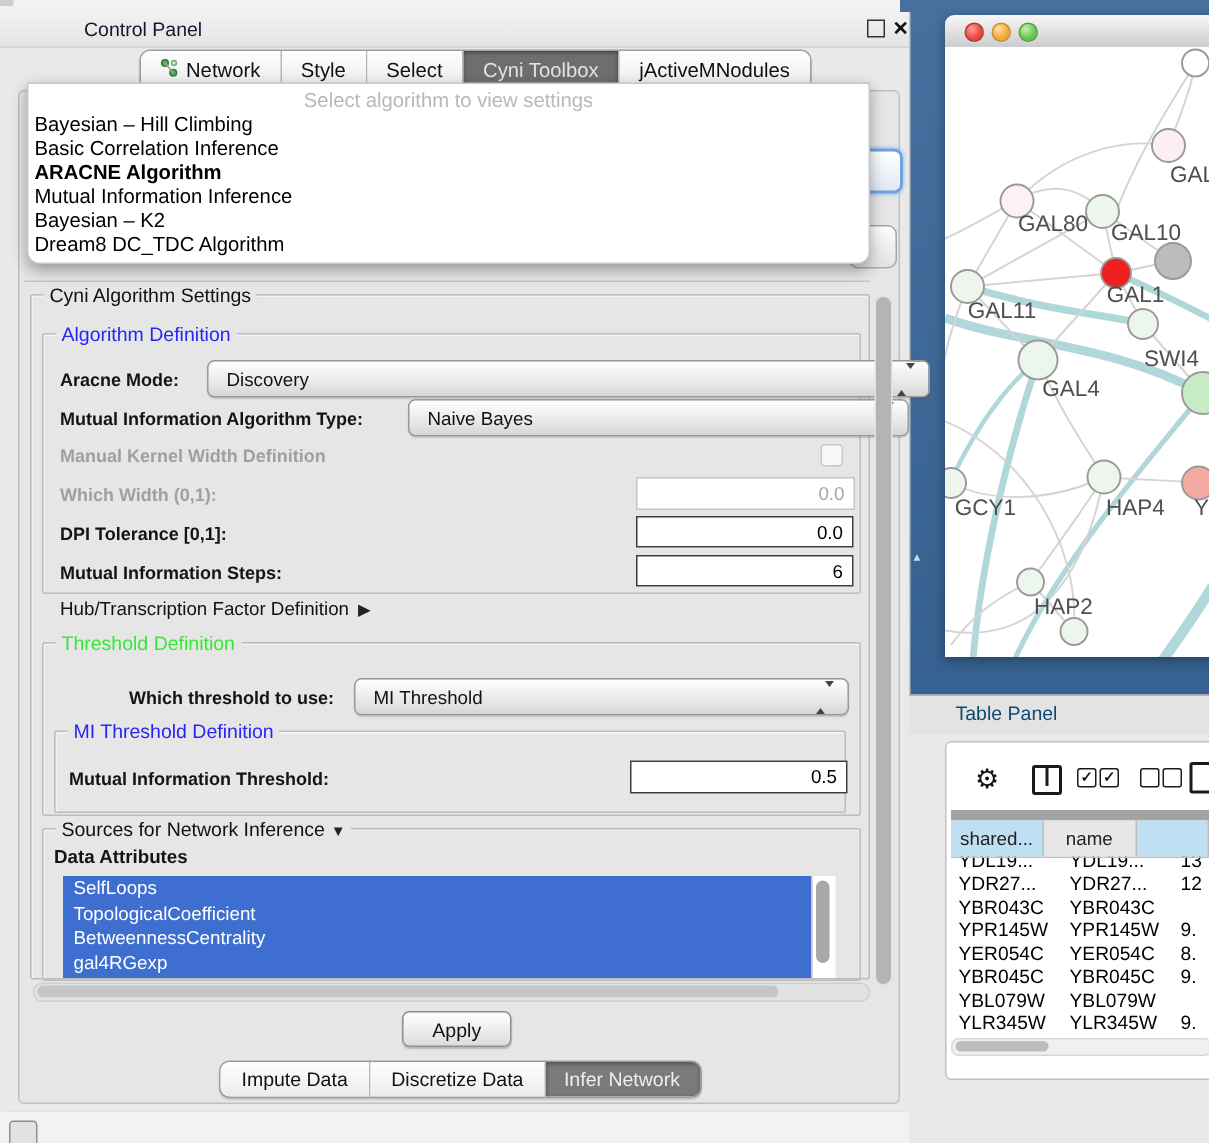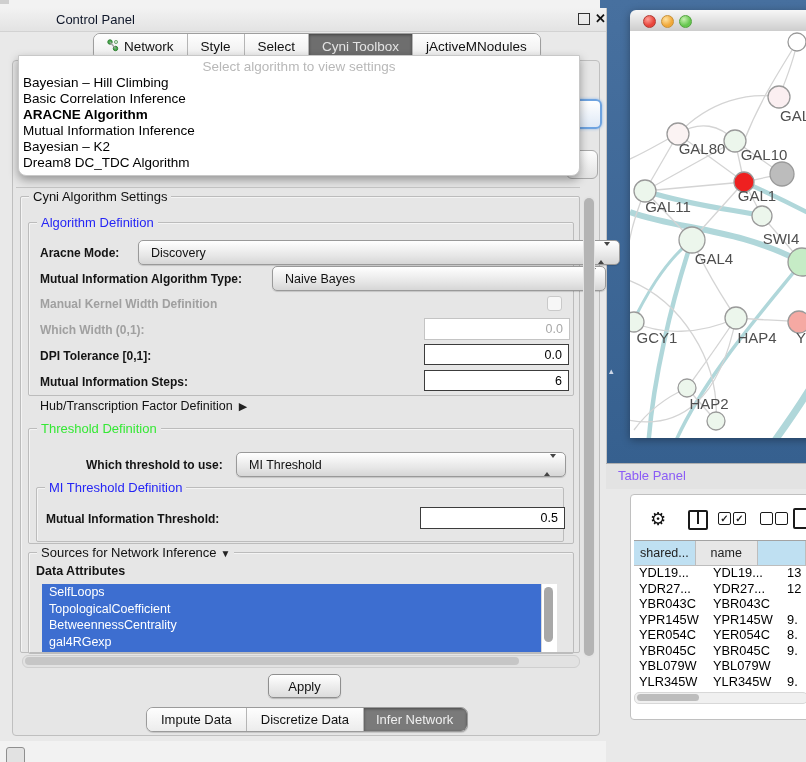--- a/index.html
+++ b/index.html
@@ -86,35 +86,35 @@
   .netwin{left:630px;top:10px;width:200px;height:428px;border-radius:6px 6px 0 0;overflow:hidden;box-shadow:0 2px 8px rgba(0,0,0,.35);}
   .net-titlebar{position:absolute;left:0;top:0;width:100%;height:21px;background:linear-gradient(#f7f7f7,#cdcdcd);border-bottom:1px solid #9f9f9f;}
   .tl{position:absolute;top:5px;width:11px;height:11px;border-radius:50%;}
   .tl.red{left:13px;background:radial-gradient(circle at 35% 30%,#ff9f97,#e8453c 60%);border:1px solid #b03a32;}
   .tl.yellow{left:31px;background:radial-gradient(circle at 35% 30%,#ffe2a0,#f0a83a 60%);border:1px solid #c79035;}
   .tl.green{left:49px;background:radial-gradient(circle at 35% 30%,#c7f0b0,#66c74f 60%);border:1px solid #52a33e;}
   .net-canvas{position:absolute;left:0;top:21px;width:200px;height:407px;background:#fff;}
 
   
   .tp-titlebar{left:606px;top:463px;width:200px;height:26px;background:#e3e3e3;border-top:1px solid #b0b0b0;border-bottom:1px solid #cfcfcf;}
-  .tp-title{left:618px;top:468px;font-size:13px;color:#8b5cf6;}
+  .tp-title{left:637px;top:468px;font-size:13px;color:#0c4a6e;}
   .tp-bg{left:606px;top:489px;width:200px;height:273px;background:#e9e9e9;}
   .tp-card{left:630px;top:494px;width:200px;height:224px;background:#fff;border:1px solid #c0c0c0;border-radius:4px;}
   .gear-icon{left:650px;top:508px;font-size:18px;color:#111;}
   .col-icon{left:688px;top:510px;width:16px;height:16px;border:2px solid #1a1a1a;border-radius:2px;}
   .col-icon::after{content:"";position:absolute;left:7px;top:0;width:2px;height:12px;background:#1a1a1a;}
   .cb-ic{position:absolute;width:11px;height:11px;border:1.5px solid #1a1a1a;border-radius:2px;font-size:10px;line-height:11px;text-align:center;color:#1a1a1a;font-weight:bold;}
   .doc-icon{left:793px;top:508px;width:14px;height:17px;border:2px solid #1a1a1a;border-radius:2px 6px 2px 2px;background:#fff;}
 
-  .thead{left:634px;top:540px;width:172px;height:24px;display:flex;border-top:1px solid #a3a3a3;border-bottom:1px solid #bdbdbd;z-index:2;}
+  .thead{left:634px;top:540px;width:172px;height:24px;display:flex;border-top:7px solid #a3a3a3;border-bottom:1px solid #bdbdbd;z-index:2;}
   .th{font-size:12.5px;color:#222;display:flex;align-items:center;justify-content:center;border-right:1px solid #bdbdbd;background:#e7e7e7;}
   .th.hl{background:#bfe0f2;}
   .th.c0{width:77px;} .th.c1{width:77px;} .th.c2{width:60px;}
   .tbody{left:634px;top:565px;width:172px;height:124px;overflow:hidden;}
-  .t-row{display:flex;height:15.5px;align-items:center;}
+  .t-row{display:flex;height:15.5px;align-items:flex-end;}
   .t-cell{font-size:12.8px;color:#000;white-space:nowrap;overflow:hidden;}
   .t-cell.c0{width:78px;padding-left:5px;} .t-cell.c1{width:78px;} .t-cell.c2{width:20px;}
   .tp-hsb-track{left:634px;top:692px;width:172px;height:10px;background:#f0f0f0;border-radius:5px;border:1px solid #d8d8d8;}
   .tp-hsb-thumb{left:637px;top:694px;width:62px;height:7px;background:#bdbdbd;border-radius:4px;}
 </style>
 </head>
 <body>
 
 <div class="stage">
 

